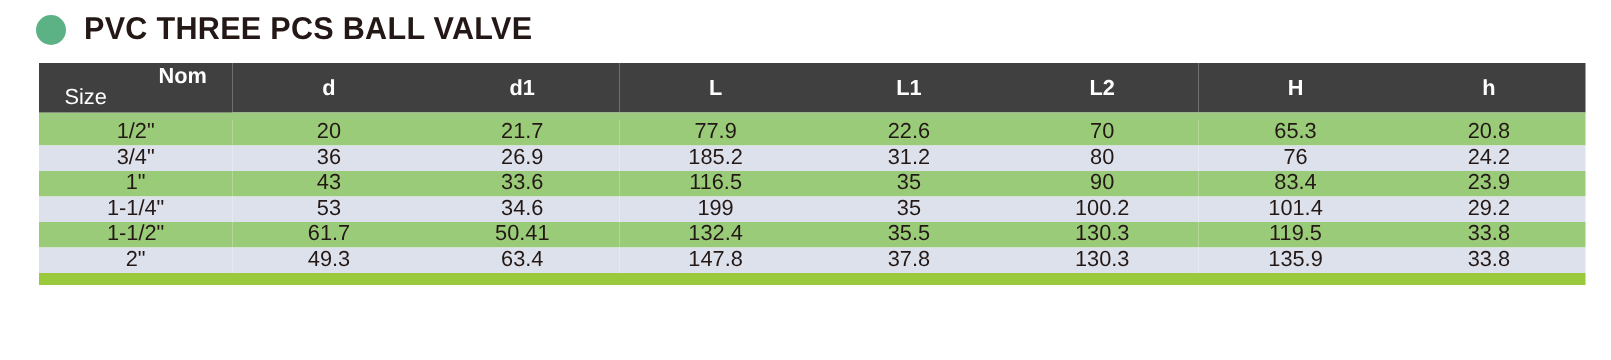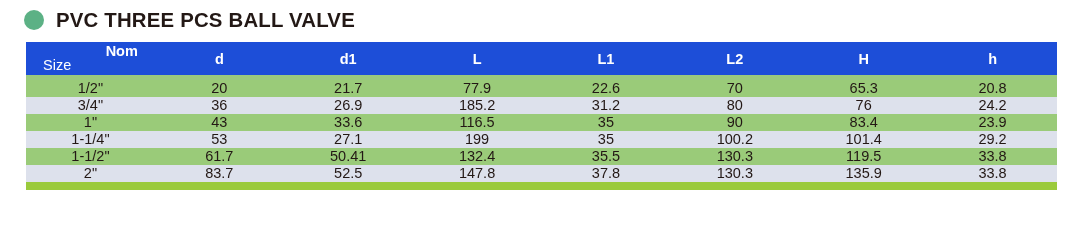--- a/index.html
+++ b/index.html
@@ -56,21 +56,21 @@
   }
   table.spec {
     border-collapse: collapse;
     table-layout: fixed;
     width: 1031px;
   }
   table.spec col { width: 12.5%; }
 
   
   thead tr.head-main th {
-    background: #1d4ed8;
+    background: #404040;
     height: 33px;
     padding: 0;
     color: #ffffff;
     font-size: 14.5px;
     font-weight: bold;
     text-align: center;
     vertical-align: middle;
     border: none;
   }
   
@@ -197,41 +197,41 @@
           <td>33.6</td>
           <td>116.5</td>
           <td>35</td>
           <td>90</td>
           <td>83.4</td>
           <td>23.9</td>
         </tr>
         <tr class="row-grey">
           <td>1-1/4"</td>
           <td>53</td>
-          <td>27.1</td>
+          <td>34.6</td>
           <td>199</td>
           <td>35</td>
           <td>100.2</td>
           <td>101.4</td>
           <td>29.2</td>
         </tr>
         <tr class="row-green">
           <td>1-1/2"</td>
           <td>61.7</td>
           <td>50.41</td>
           <td>132.4</td>
           <td>35.5</td>
           <td>130.3</td>
           <td>119.5</td>
           <td>33.8</td>
         </tr>
         <tr class="row-grey">
           <td>2"</td>
-          <td>83.7</td>
-          <td>52.5</td>
+          <td>49.3</td>
+          <td>63.4</td>
           <td>147.8</td>
           <td>37.8</td>
           <td>130.3</td>
           <td>135.9</td>
           <td>33.8</td>
         </tr>
       </tbody>
       <tfoot>
         <tr>
           <td colspan="8"></td>

